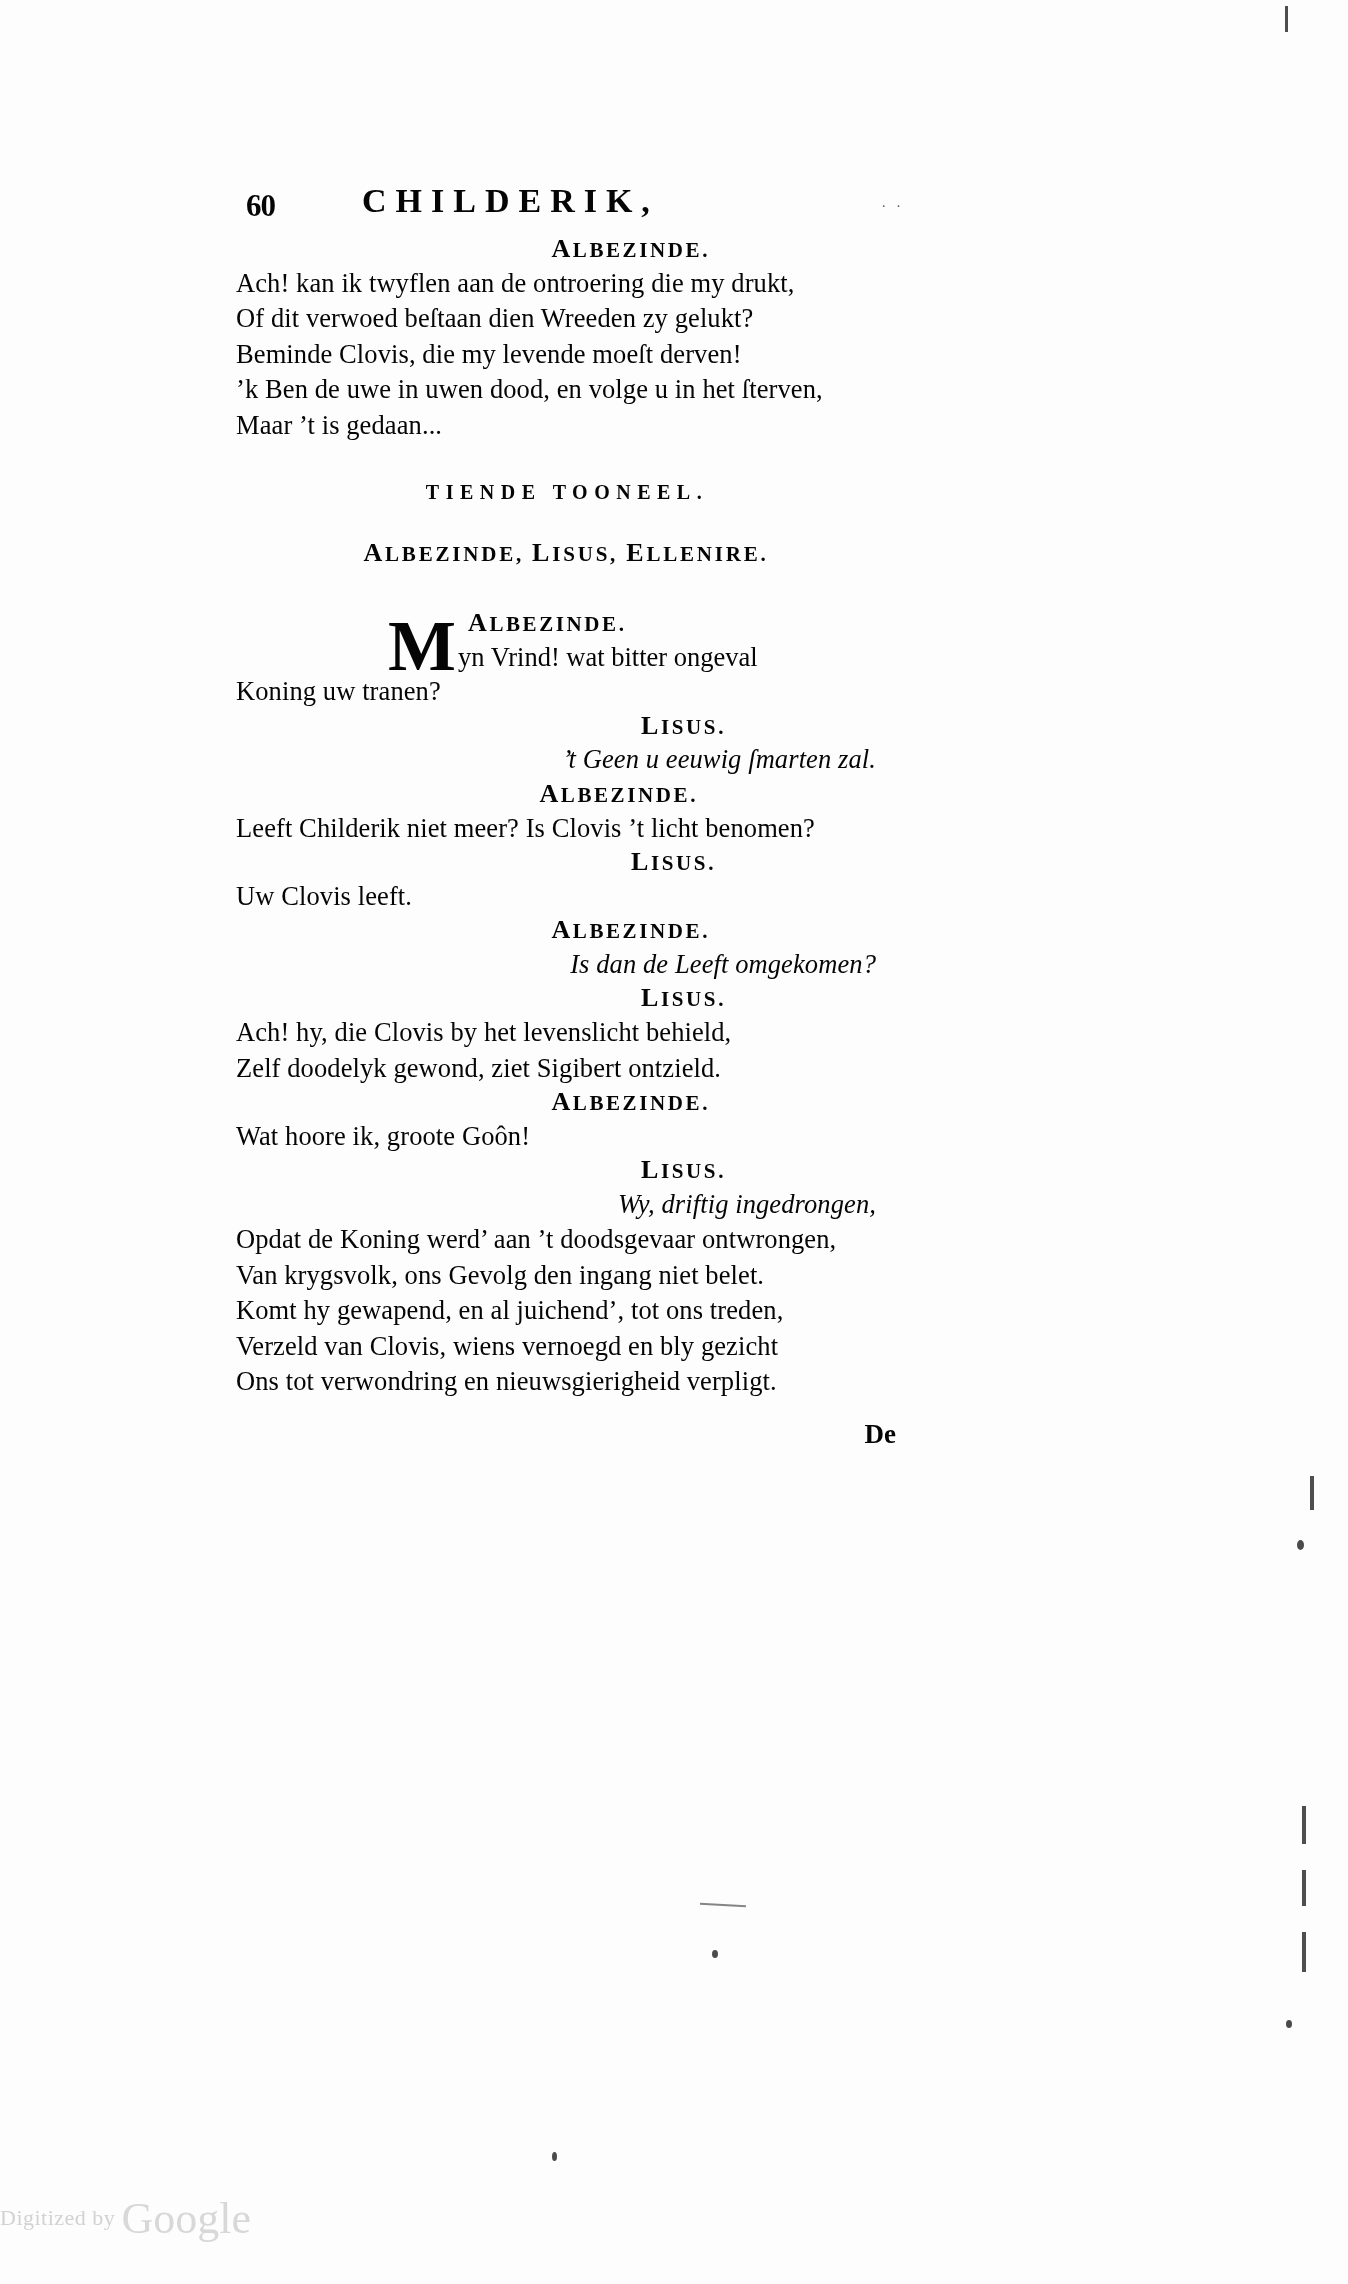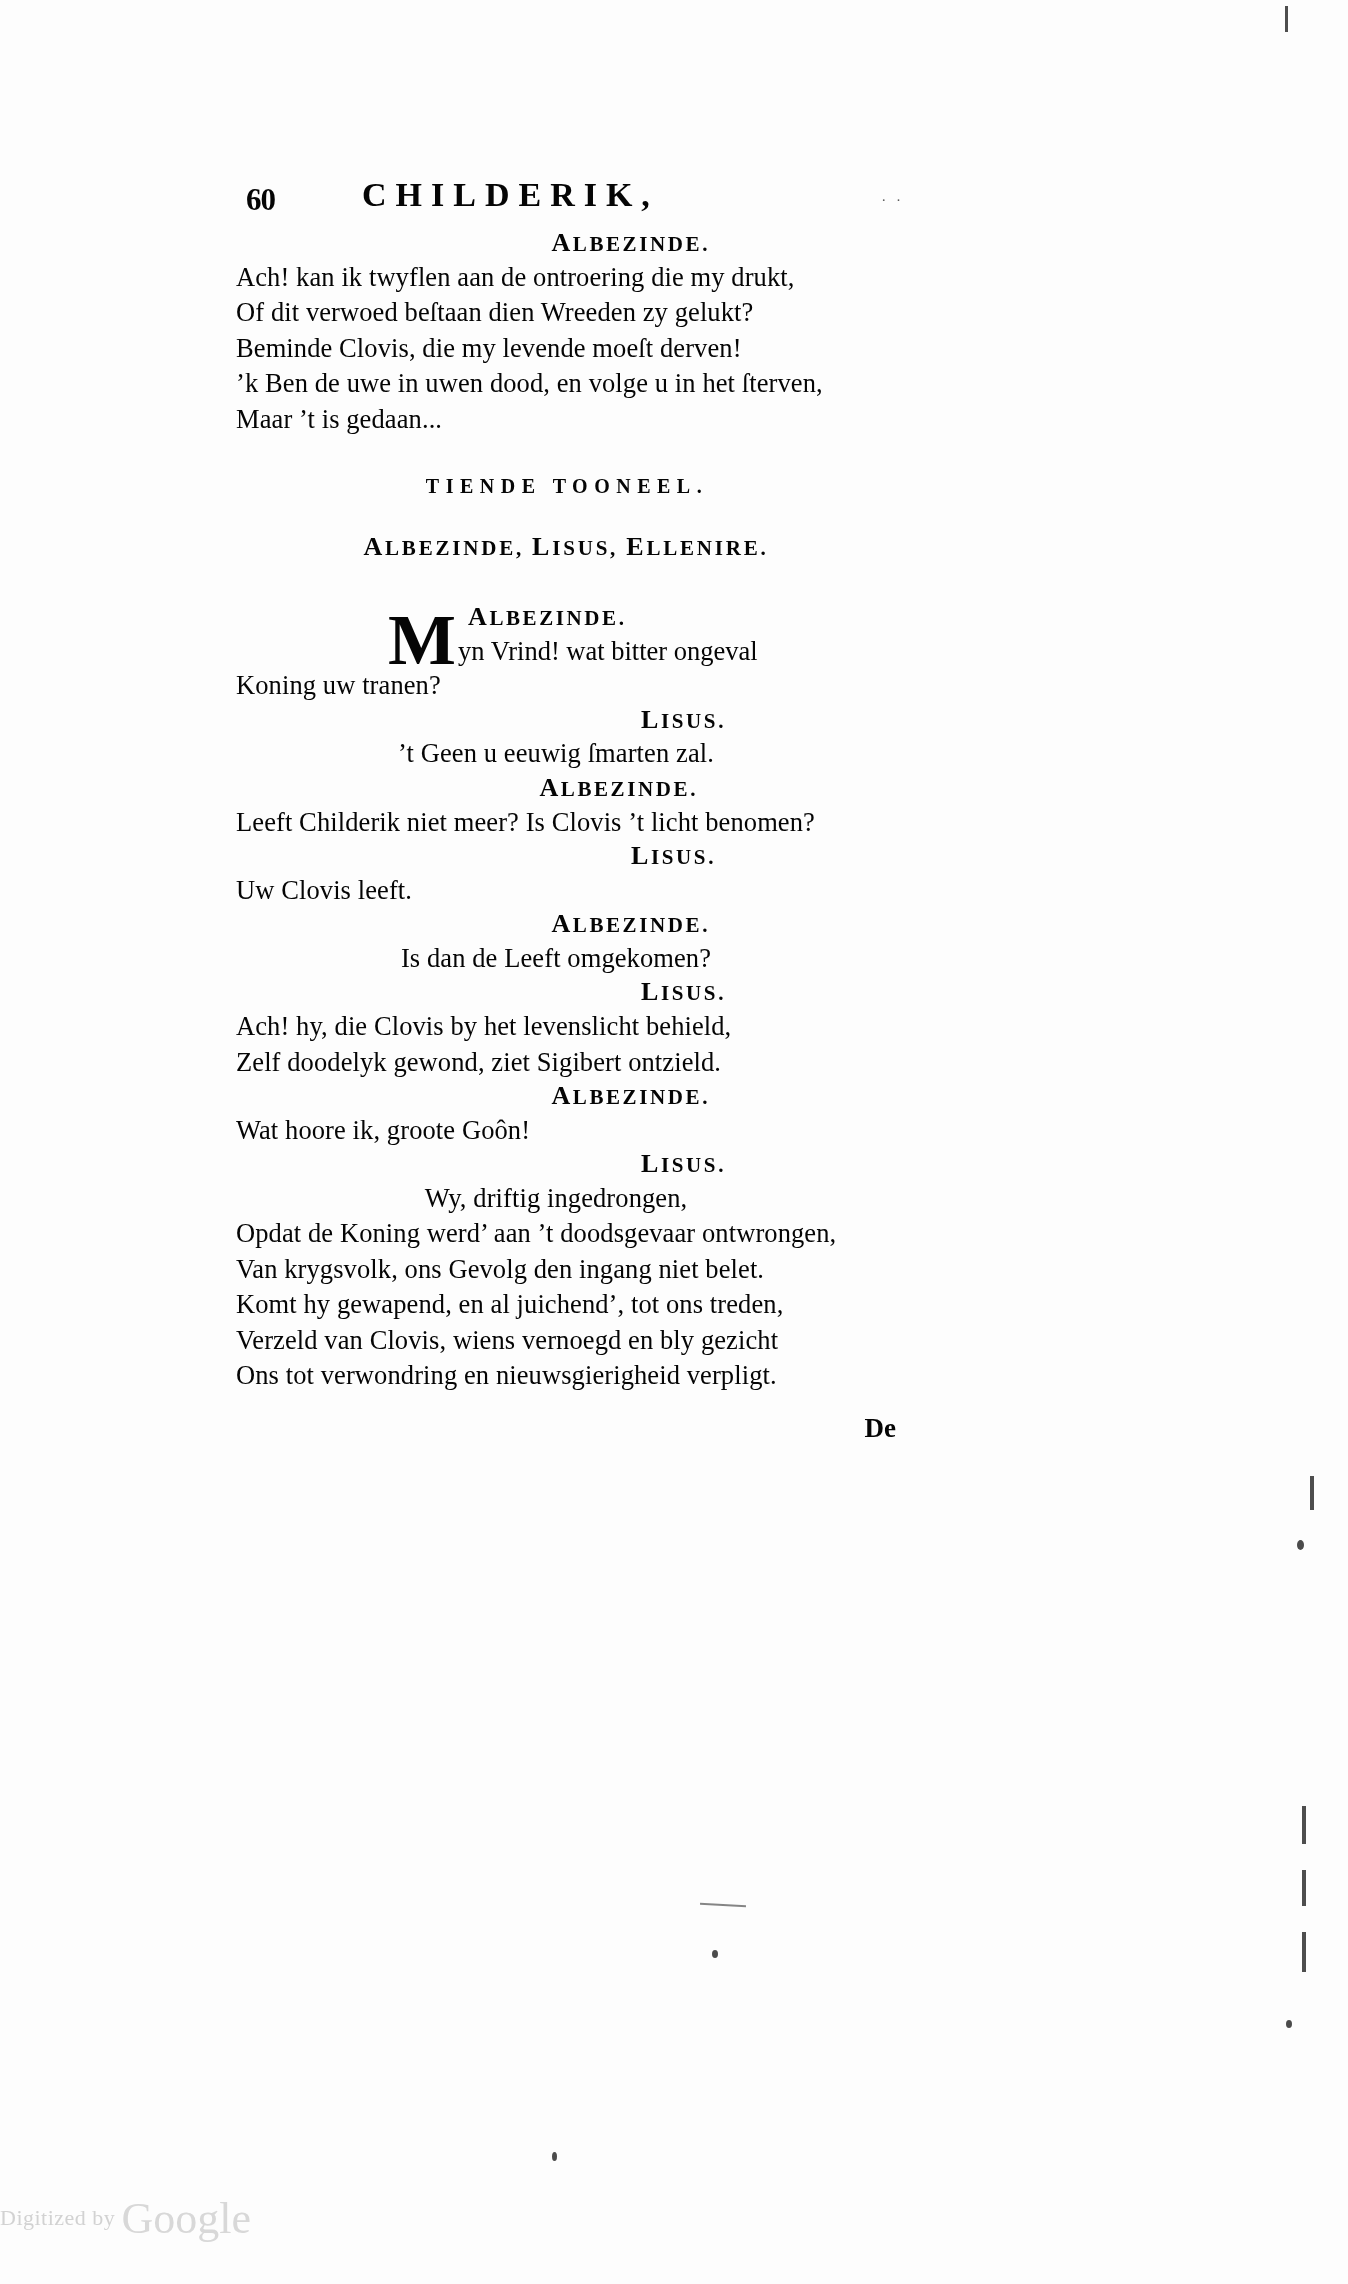--- a/index.html
+++ b/index.html
@@ -21,21 +21,21 @@
   
   .scan-page {
     position: absolute;
     inset: 0;
     background: #fdfdfd;
   }
 
   .text-block {
     position: absolute;
     left: 236px;
-    top: 170px;
+    top: 176px;
     width: 640px;
   }
 
   
   .running-head {
     position: relative;
     height: 56px;
     margin-bottom: 2px;
   }
   .folio {
@@ -85,21 +85,21 @@
   .speaker-r5 { text-align: right; padding-right: 178px; }
   .speaker-r6 { text-align: right; padding-right: 160px; }
 
   
   .verse {
     font-size: 26.5px;
     line-height: 35.5px;
     white-space: pre;
     letter-spacing: 0.1px;
   }
-  .verse.ind-right { text-align: center; }
+  .verse.ind-right { text-align: right; font-style: italic; }
 
   
   .scene-heading {
     text-align: center;
     font-size: 20px;
     font-weight: 700;
     letter-spacing: 6.5px;
     margin: 38px 0 34px 0;
     padding-left: 22px;
   }

